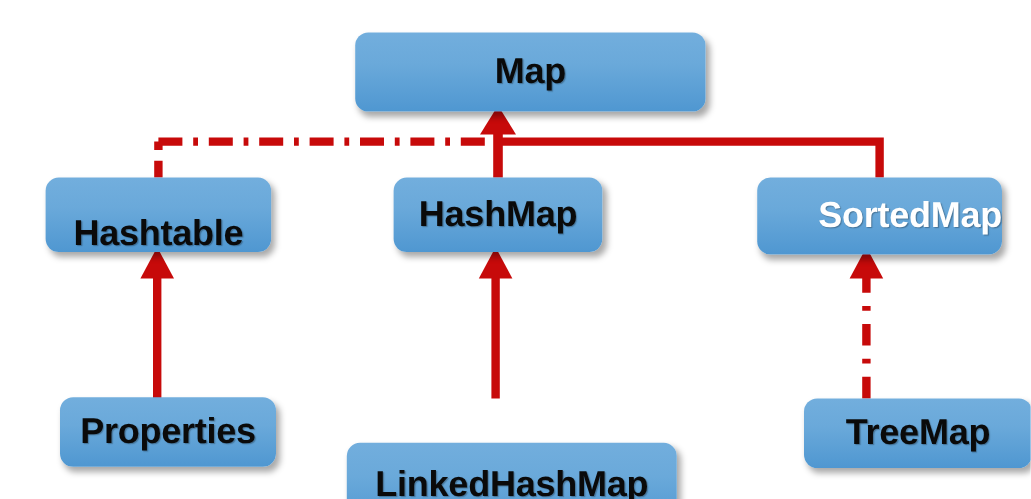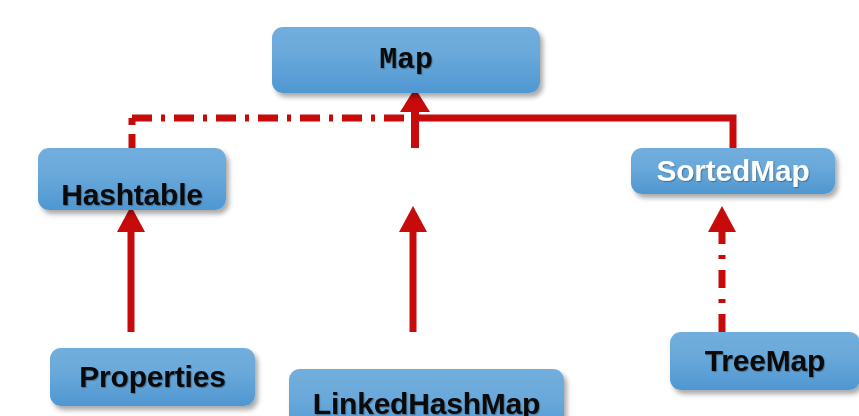--- a/index.html
+++ b/index.html
@@ -77,34 +77,37 @@
       <path d="M 413 332 L 413 228" stroke="#c70a0a" stroke-width="7" fill="none" stroke-linecap="butt"></path>
       <polygon points="413,206 427,232 399,232" fill="#c70a0a"></polygon>
     </g>
 
     <g>
       <path d="M 722 332 L 722 230" stroke="#c70a0a" stroke-width="7" fill="none" stroke-dasharray="18,11,4,11" stroke-linecap="butt"></path>
       <polygon points="722,206 736,232 708,232" fill="#c70a0a"></polygon>
     </g>
   </svg>
 
-  <div class="node" style="left:272px; top:27px; width:268px; height:66px;font-family:Liberation Mono, monospace;">
+  <div class="node" style="left:296px; top:27px; width:292px; height:66px;">
     <span class="node-label label-dark">Map</span>
   </div>
 
   <div class="node" style="left:38px; top:148px; width:188px; height:62px;align-items:flex-end;">
     <span class="node-label label-dark">Hashtable</span>
   </div>
 
+  <div class="node" style="left:328px; top:148px; width:174px; height:62px;">
+    <span class="node-label label-dark">HashMap</span>
+  </div>
 
-  <div class="node" style="left:631px; top:148px; width:204px; height:46px;">
+  <div class="node" style="left:631px; top:148px; width:204px; height:64px;justify-content:flex-end;">
     <span class="node-label label-light">SortedMap</span>
   </div>
 
-  <div class="node" style="left:50px; top:348px; width:205px; height:58px;">
+  <div class="node" style="left:50px; top:331px; width:180px; height:58px;">
     <span class="node-label label-dark">Properties</span>
   </div>
 
   <div class="node" style="left:289px; top:332px; width:275px; height:70px;margin-top:37px;">
     <span class="node-label label-dark">LinkedHashMap</span>
   </div>
 
   <div class="node" style="left:633px; top:332px; width:190px; height:58px;margin-left:37px;">
     <span class="node-label label-dark">TreeMap</span>
   </div>

